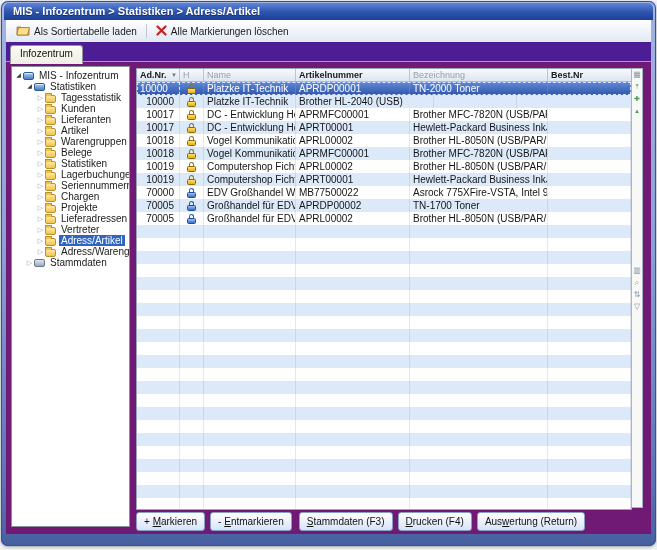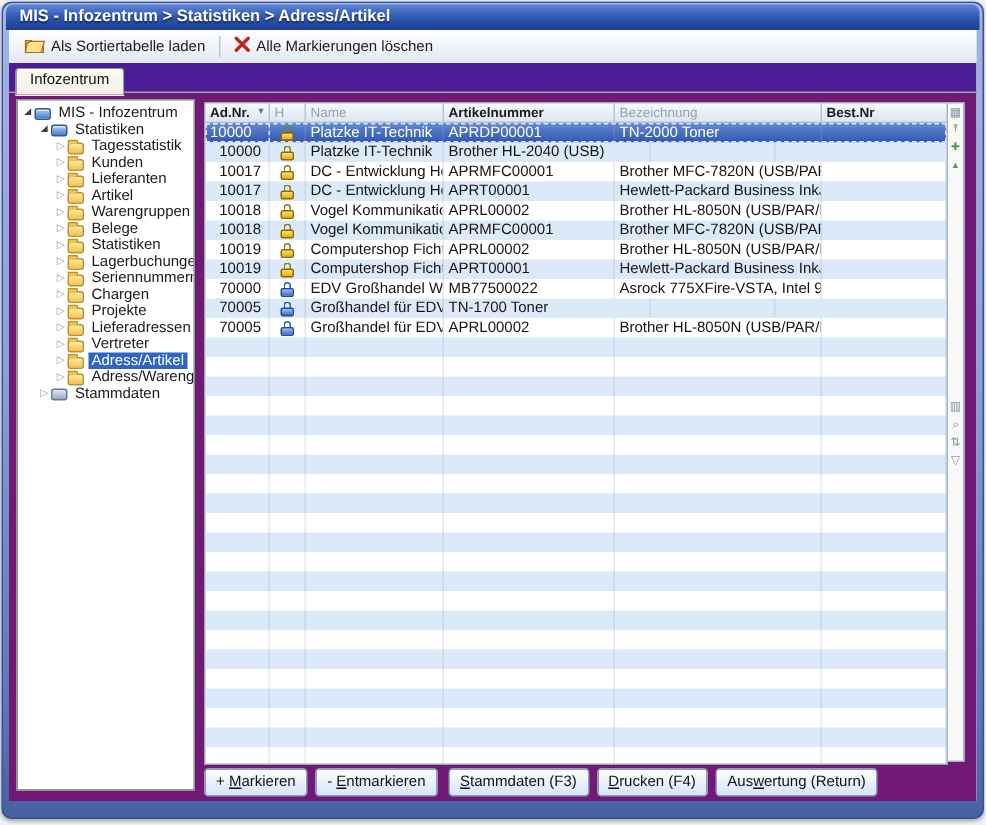--- a/index.html
+++ b/index.html
@@ -337,20 +337,21 @@
                   <div class="dc c5"></div>
                 </div>
                 <div class="drow alt">
                   <div class="dc num c0">70005</div>
                   <div class="dc lockc c1">
                     <span class="lock blue">
                       <i></i>
                     </span>
                   </div>
                   <div class="dc c2">Großhandel für EDV H</div>
+                  <div class="dc c3">APRDP00002</div>
                   <div class="dc c4">TN-1700 Toner</div>
                   <div class="dc c5"></div>
                 </div>
                 <div class="drow">
                   <div class="dc num c0">70005</div>
                   <div class="dc lockc c1">
                     <span class="lock blue">
                       <i></i>
                     </span>
                   </div>

